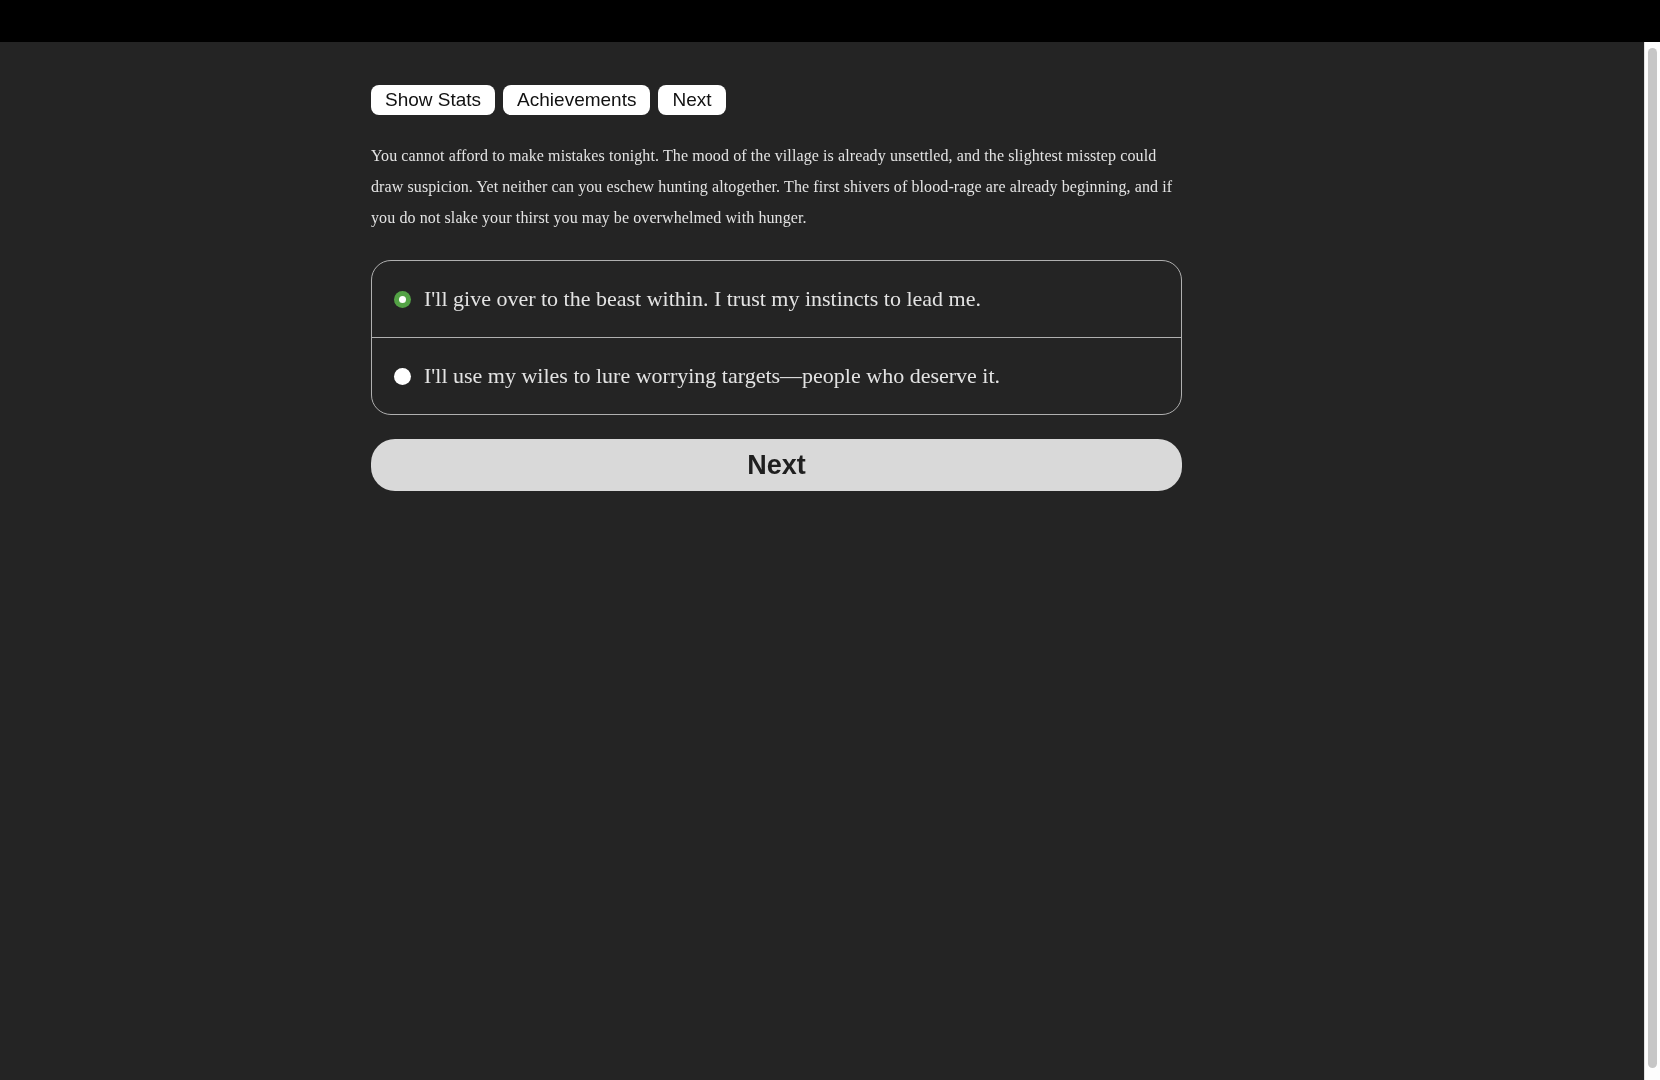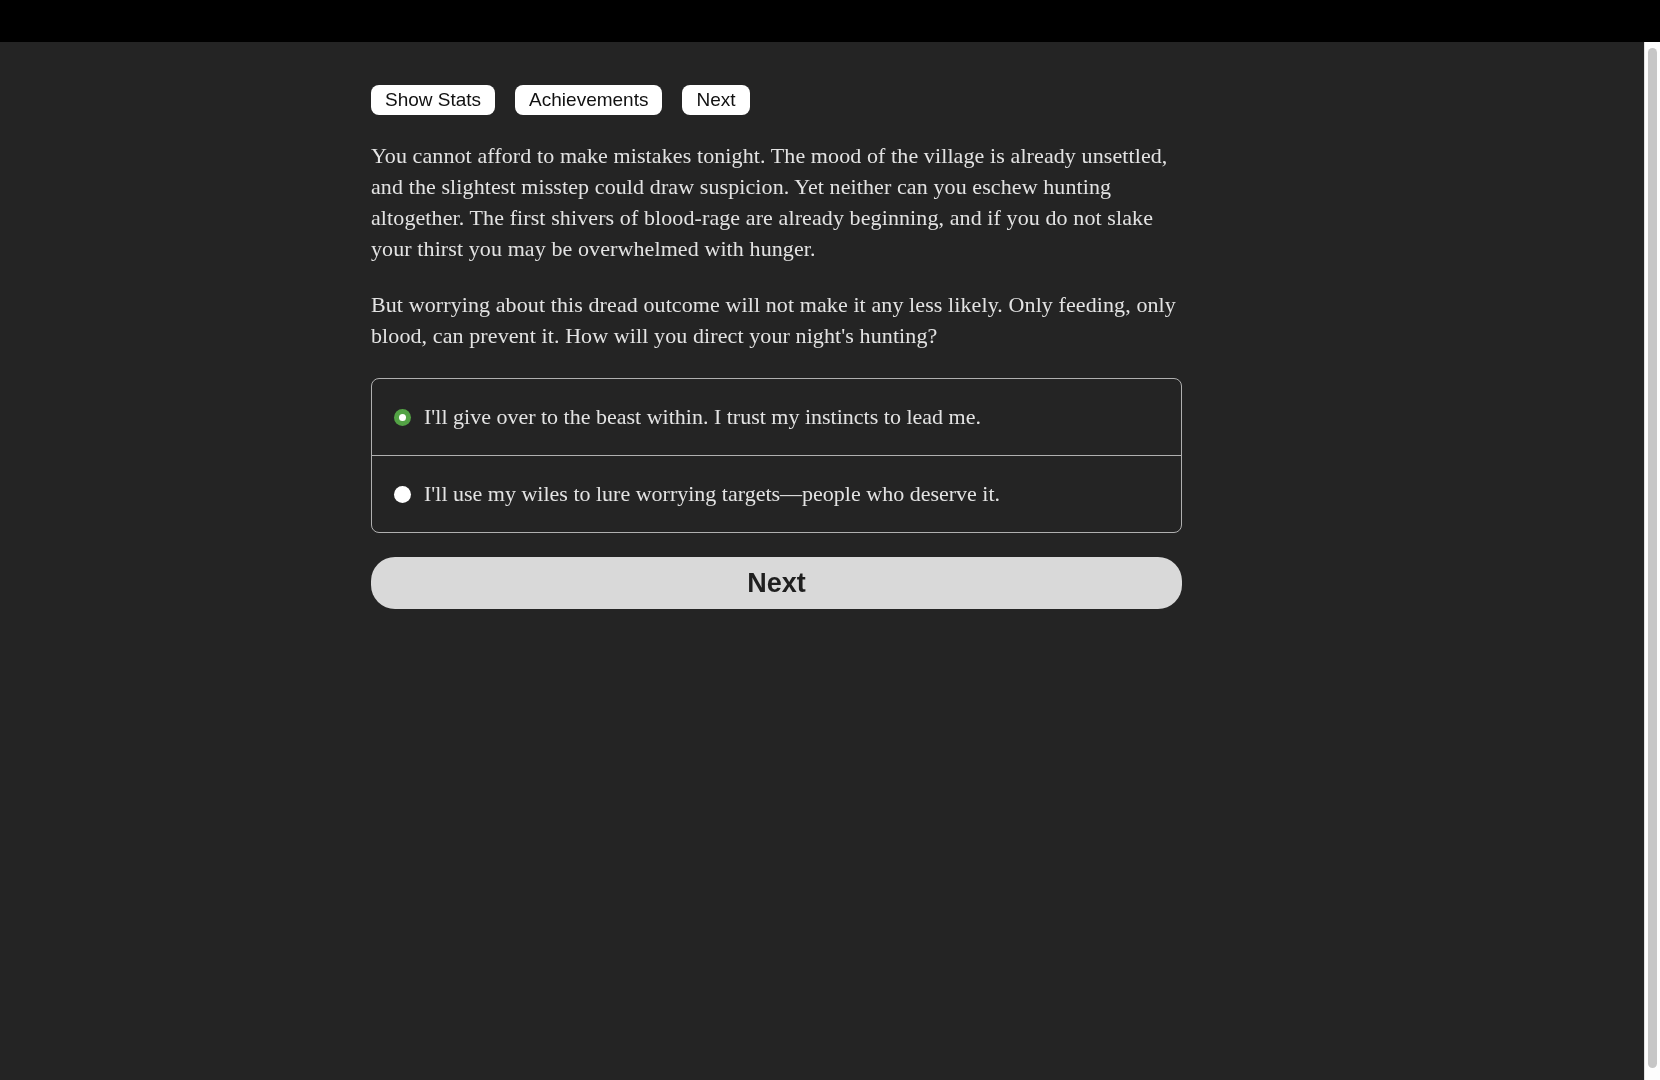--- a/index.html
+++ b/index.html
@@ -26,47 +26,47 @@
     background: #c6c6c6;
     border-radius: 5px;
   }
   .content {
     position: absolute; top: 42px; left: 371px;
     width: 811px;
   }
   .button-row {
     margin-top: 43px;
     display: flex;
-    gap: 20px;
+    gap: 8px;
   }
   .ui-btn {
     background: #ffffff;
     color: #111111;
     border: none;
     border-radius: 8px;
     font-family: "Liberation Sans", sans-serif;
     font-size: 19px;
     font-weight: 400;
     padding: 4px 14px;
     height: 30px;
     line-height: 22px;
     cursor: pointer;
   }
   .story-para {
     font-family: "Liberation Serif", serif;
-    font-size: 22px;
+    font-size: 16px;
     line-height: 31px;
     color: #e3e3e3;
     margin-top: 25px;
     letter-spacing: 0.1px;
   }
   .choice-box {
     margin-top: 27px;
     border: 1px solid #b0b0b0;
-    border-radius: 8px;
+    border-radius: 20px;
     overflow: hidden;
   }
   .choice-row {
     display: flex;
     align-items: center;
     padding: 25px 22px;
     cursor: pointer;
   }
   .choice-row + .choice-row {
     border-top: 1px solid #b0b0b0;
@@ -125,21 +125,20 @@
 <div class="content">
 
   <div class="button-row">
     <button class="ui-btn">Show Stats</button>
     <button class="ui-btn">Achievements</button>
     <button class="ui-btn">Next</button>
   </div>
 
   <p class="story-para">You cannot afford to make mistakes tonight. The mood of the village is already unsettled, and the slightest misstep could draw suspicion. Yet neither can you eschew hunting altogether. The first shivers of blood-rage are already beginning, and if you do not slake your thirst you may be overwhelmed with hunger.</p>
 
-  <p class="story-para">But worrying about this dread outcome will not make it any less likely. Only feeding, only blood, can prevent it. How will you direct your night's hunting?</p>
 
   <div class="choice-box">
     <div class="choice-row selected">
       <span class="radio"></span>
       <span class="choice-label">I'll give over to the beast within. I trust my instincts to lead me.</span>
     </div>
     <div class="choice-row">
       <span class="radio"></span>
       <span class="choice-label">I'll use my wiles to lure worrying targets—people who deserve it.</span>
     </div>

